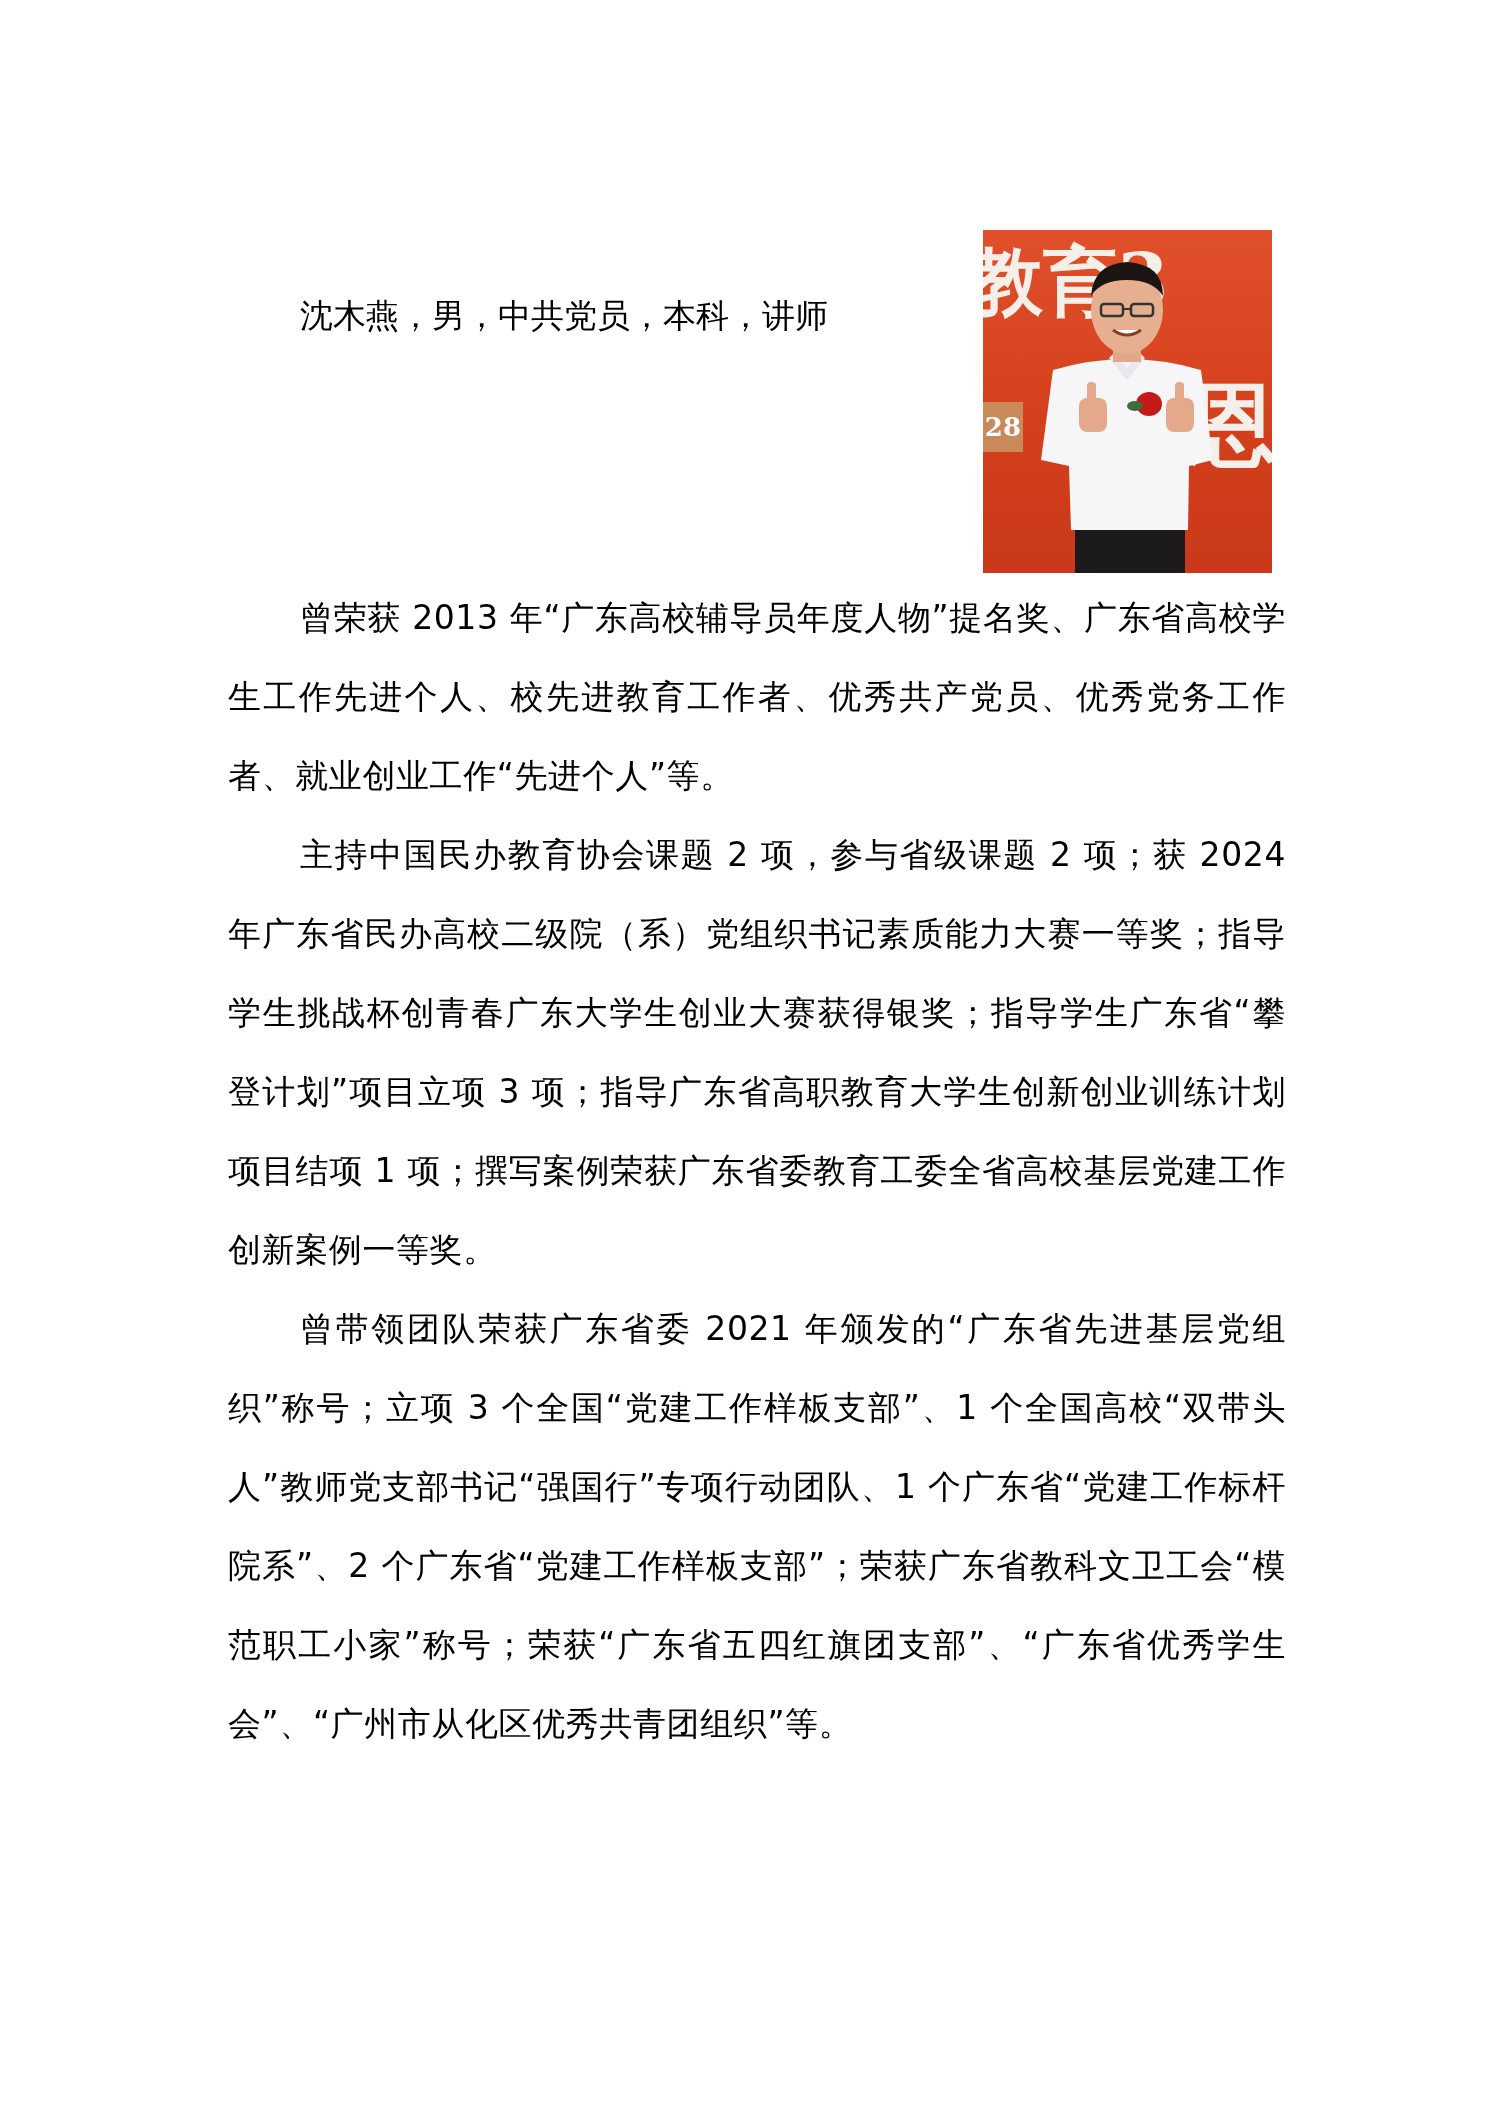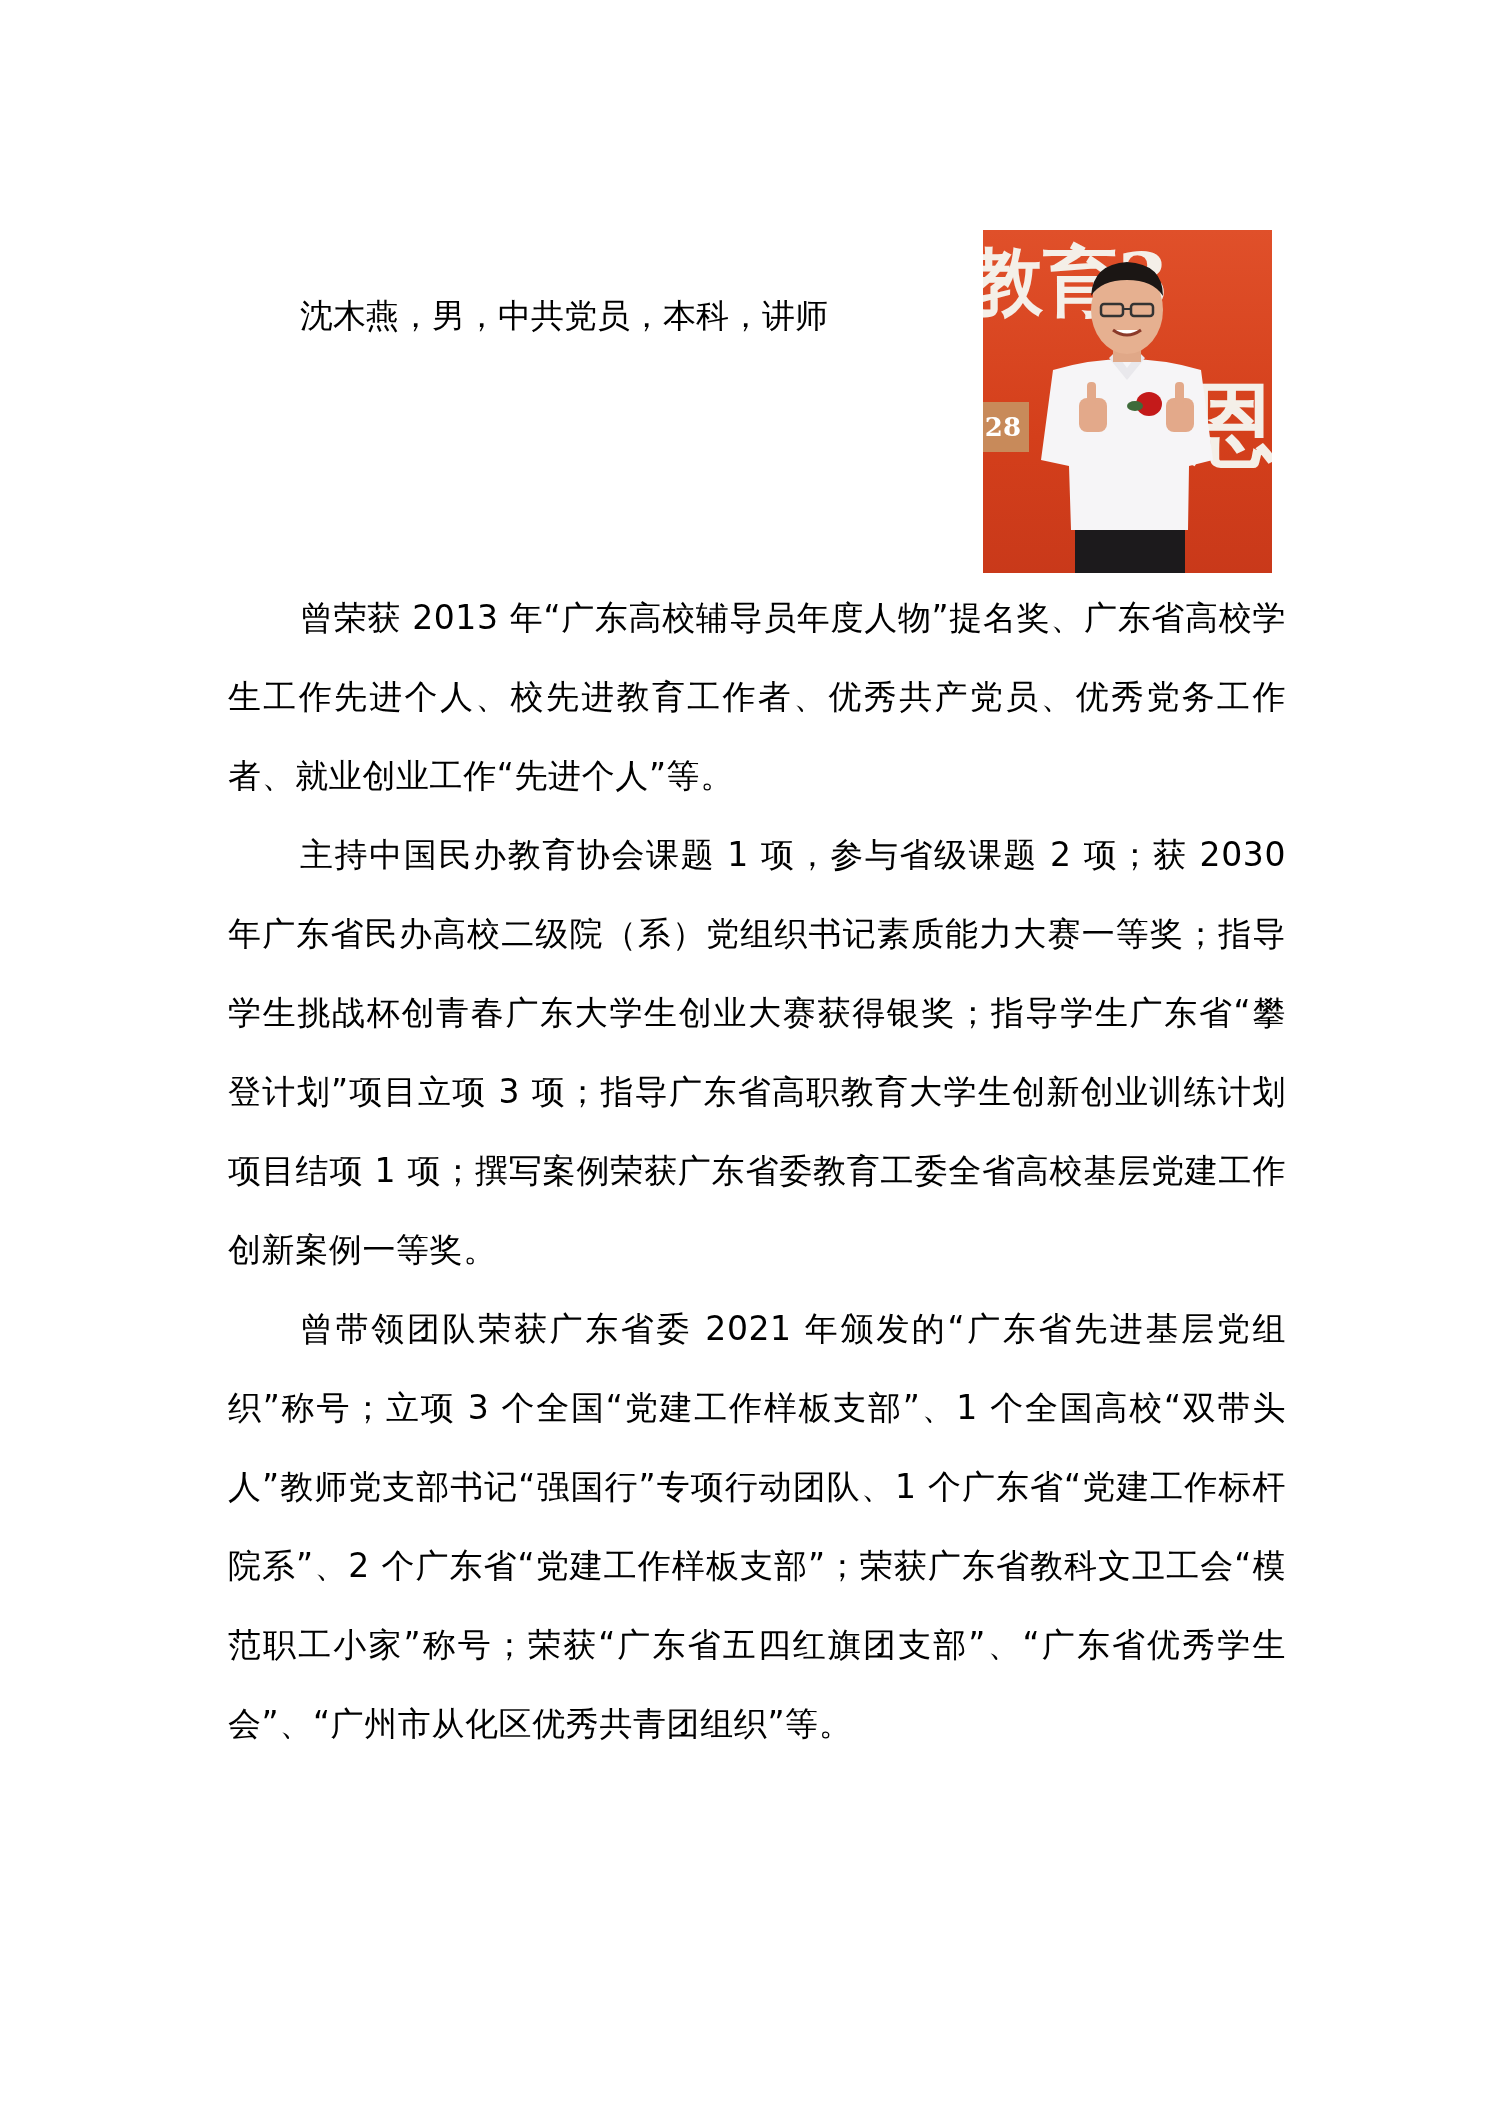--- a/index.html
+++ b/index.html
@@ -9,21 +9,21 @@
     .intro { position: absolute; left: 300px; top: 276px; width: 620px; }
     .intro p { margin: 0; font-size: 33px; line-height: 79px; white-space: nowrap; }
     .photo { position: absolute; left: 983px; top: 230px; width: 289px; height: 343px;
              overflow: hidden; background: #d8441c; }
     .photo .banner { position: absolute; left: 0; top: 0; width: 100%; height: 100%;
              background: linear-gradient(180deg, #e0502a 0%, #d43f1b 60%, #c9391a 100%); }
     .photo .big { position: absolute; color: #f4efe8; font-family: "DejaVu Serif", serif;
              font-weight: bold; font-size: 74px; line-height: 1; }
     .photo .tag { position: absolute; left: 0; top: 172px; width: 38px; height: 50px;
              background: #c88a5a; color: #fff; font-size: 26px; font-weight: bold;
-             font-family: "DejaVu Serif", serif; line-height: 50px; text-align: right; padding-right: 8px; }
+             font-family: "DejaVu Serif", serif; line-height: 50px; text-align: right; padding-right: 2px; }
     .body-text { position: absolute; left: 228px; top: 578px; width: 1058px; }
     .body-text p { margin: 0; font-size: 33px; line-height: 79px; text-align: justify;
              text-indent: 72px; letter-spacing: 0.6px; }
   </style>
 </head>
 <body>
 
 <div class="page">
 
   <div class="intro">
@@ -61,17 +61,17 @@
       <rect x="183" y="168" width="28" height="34" rx="8" fill="#e3a98a"></rect>
       <rect x="192" y="152" width="9" height="22" rx="4" fill="#e3a98a"></rect>
 
       <ellipse cx="166" cy="174" rx="13" ry="12" fill="#c41a1a"></ellipse>
       <ellipse cx="152" cy="176" rx="8" ry="5" fill="#3e6b3a"></ellipse>
     </svg>
   </div>
 
   <div class="body-text">
     <p>曾荣获 2013 年“广东高校辅导员年度人物”提名奖、广东省高校学生工作先进个人、校先进教育工作者、优秀共产党员、优秀党务工作者、就业创业工作“先进个人”等。</p>
-    <p>主持中国民办教育协会课题 1 项，参与省级课题 2 项；获 2030 年广东省民办高校二级院（系）党组织书记素质能力大赛一等奖；指导学生挑战杯创青春广东大学生创业大赛获得银奖；指导学生广东省“攀登计划”项目立项 3 项；指导广东省高职教育大学生创新创业训练计划项目结项 1 项；撰写案例荣获广东省委教育工委全省高校基层党建工作创新案例一等奖。</p>
+    <p>主持中国民办教育协会课题 2 项，参与省级课题 2 项；获 2024 年广东省民办高校二级院（系）党组织书记素质能力大赛一等奖；指导学生挑战杯创青春广东大学生创业大赛获得银奖；指导学生广东省“攀登计划”项目立项 3 项；指导广东省高职教育大学生创新创业训练计划项目结项 1 项；撰写案例荣获广东省委教育工委全省高校基层党建工作创新案例一等奖。</p>
     <p>曾带领团队荣获广东省委 2021 年颁发的“广东省先进基层党组织”称号；立项 3 个全国“党建工作样板支部”、1 个全国高校“双带头人”教师党支部书记“强国行”专项行动团队、1 个广东省“党建工作标杆院系”、2 个广东省“党建工作样板支部”；荣获广东省教科文卫工会“模范职工小家”称号；荣获“广东省五四红旗团支部”、“广东省优秀学生会”、“广州市从化区优秀共青团组织”等。</p>
   </div>
 
 </div>
 
 </body></html>

